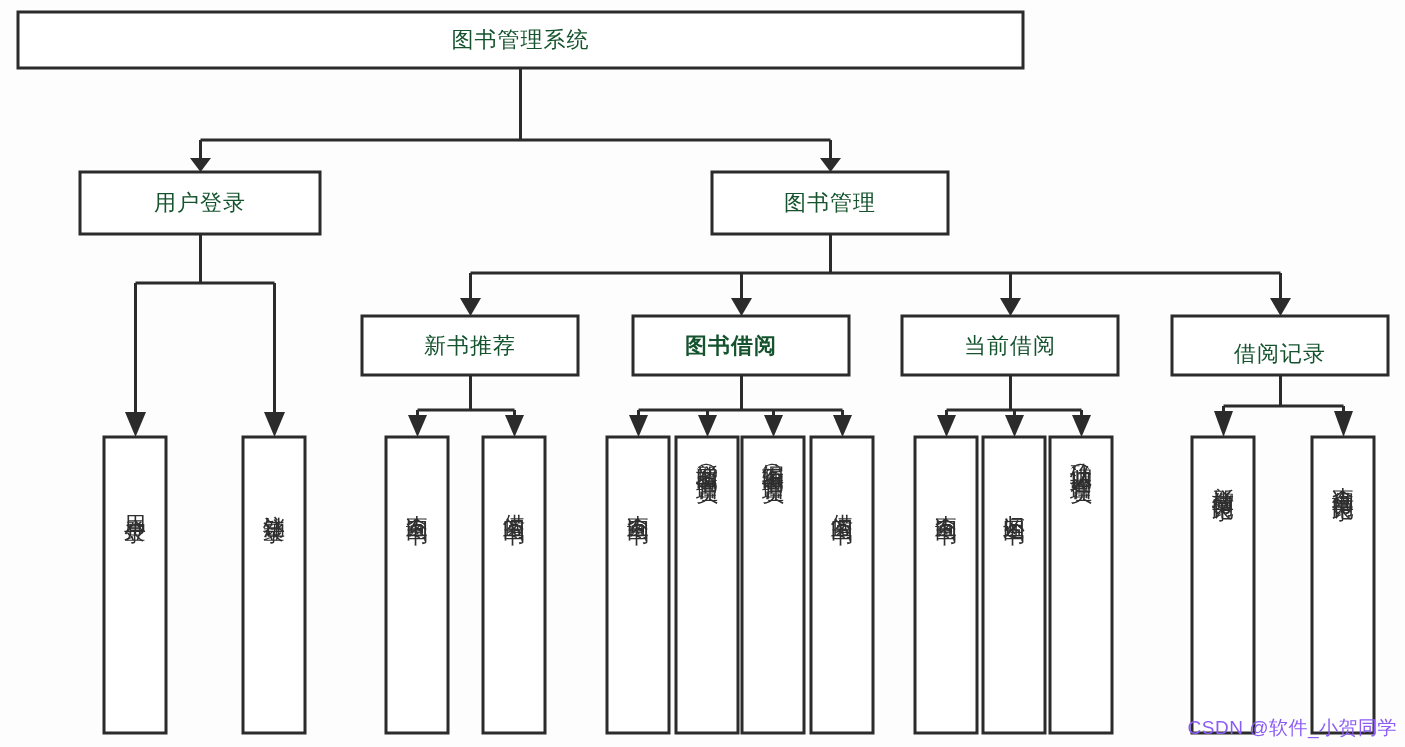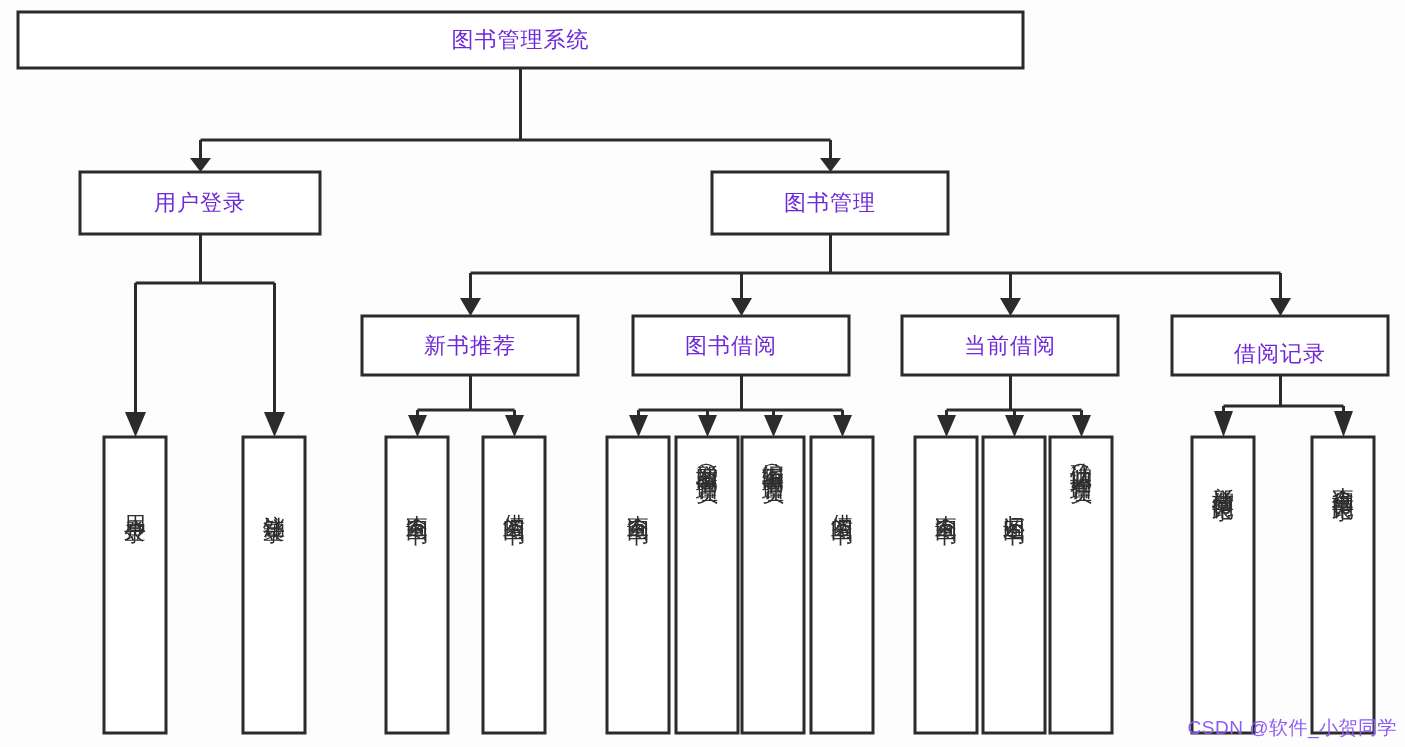--- a/index.html
+++ b/index.html
@@ -61,21 +61,21 @@
   .hlabel-box {
     position: absolute;
     display: flex;
     align-items: center;
     justify-content: center;
     pointer-events: none;
   }
   .hlabel-text {
     font-family: "Liberation Sans", "DejaVu Sans", sans-serif;
     font-size: 22px;
-    color: #6d28d9;
+    color: #14532d;
     letter-spacing: 1px;
     white-space: nowrap;
   }
   .watermark {
     position: absolute;
     right: 8px;
     bottom: 6px;
     font-family: "Liberation Sans", "DejaVu Sans", sans-serif;
     font-size: 19px;
     color: #8b5cf6;
@@ -198,21 +198,21 @@
   <div class="hlabel-box" style="left:80px; top:172px; width:240px; height:62px;">
     <span class="hlabel-text">用户登录</span>
   </div>
   <div class="hlabel-box" style="left:712px; top:172px; width:236px; height:62px;">
     <span class="hlabel-text">图书管理</span>
   </div>
 
   <div class="hlabel-box" style="left:362px; top:316px; width:216px; height:59px;">
     <span class="hlabel-text">新书推荐</span>
   </div>
-  <div class="hlabel-box" style="left:633px; top:316px; width:196px; height:59px;">
+  <div class="hlabel-box" style="left:633px; top:316px; width:196px; height:59px;font-weight:bold;">
     <span class="hlabel-text">图书借阅</span>
   </div>
   <div class="hlabel-box" style="left:902px; top:316px; width:216px; height:59px;">
     <span class="hlabel-text">当前借阅</span>
   </div>
   <div class="hlabel-box" style="left:1172px; top:316px; width:216px; height:75px;">
     <span class="hlabel-text">借阅记录</span>
   </div>
 
   <div class="vlabel-box" style="left:104px; top:437px; width:62px; height:296px; padding-top:60px;">

